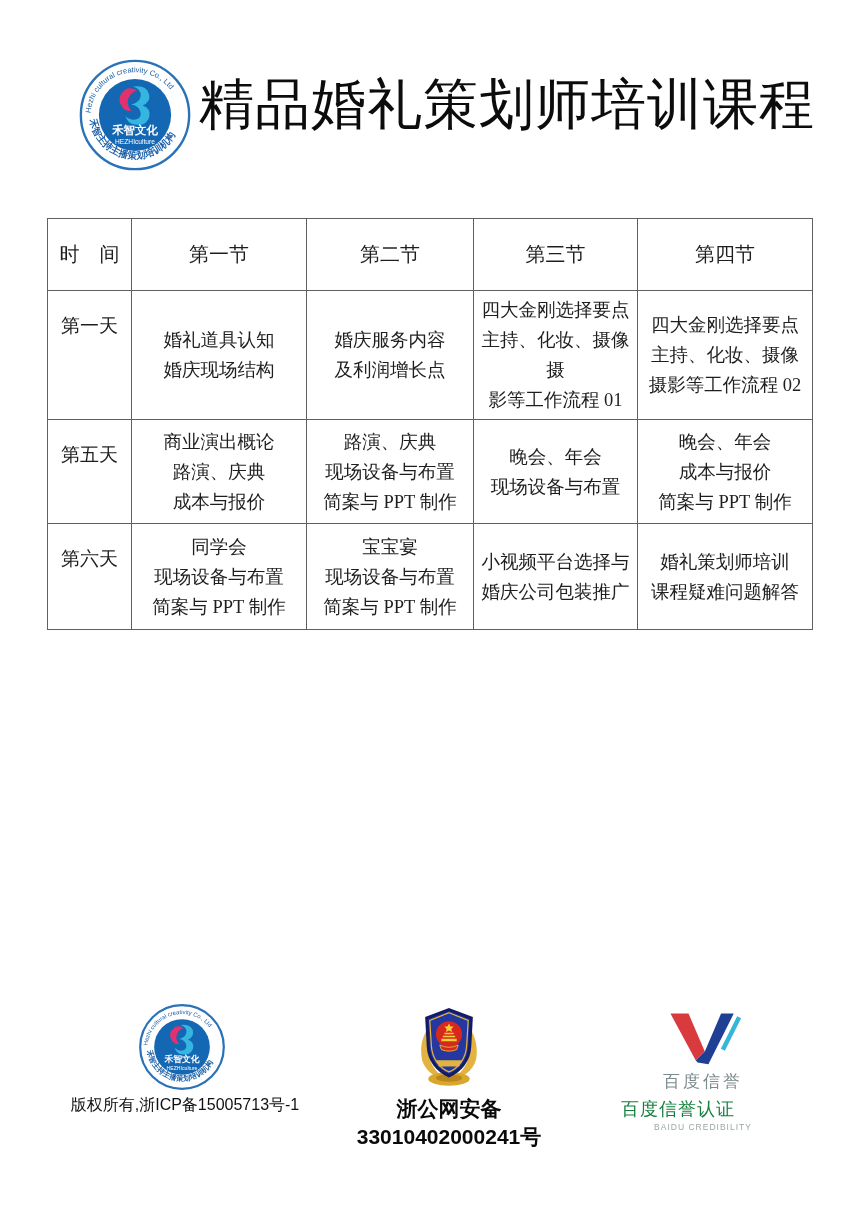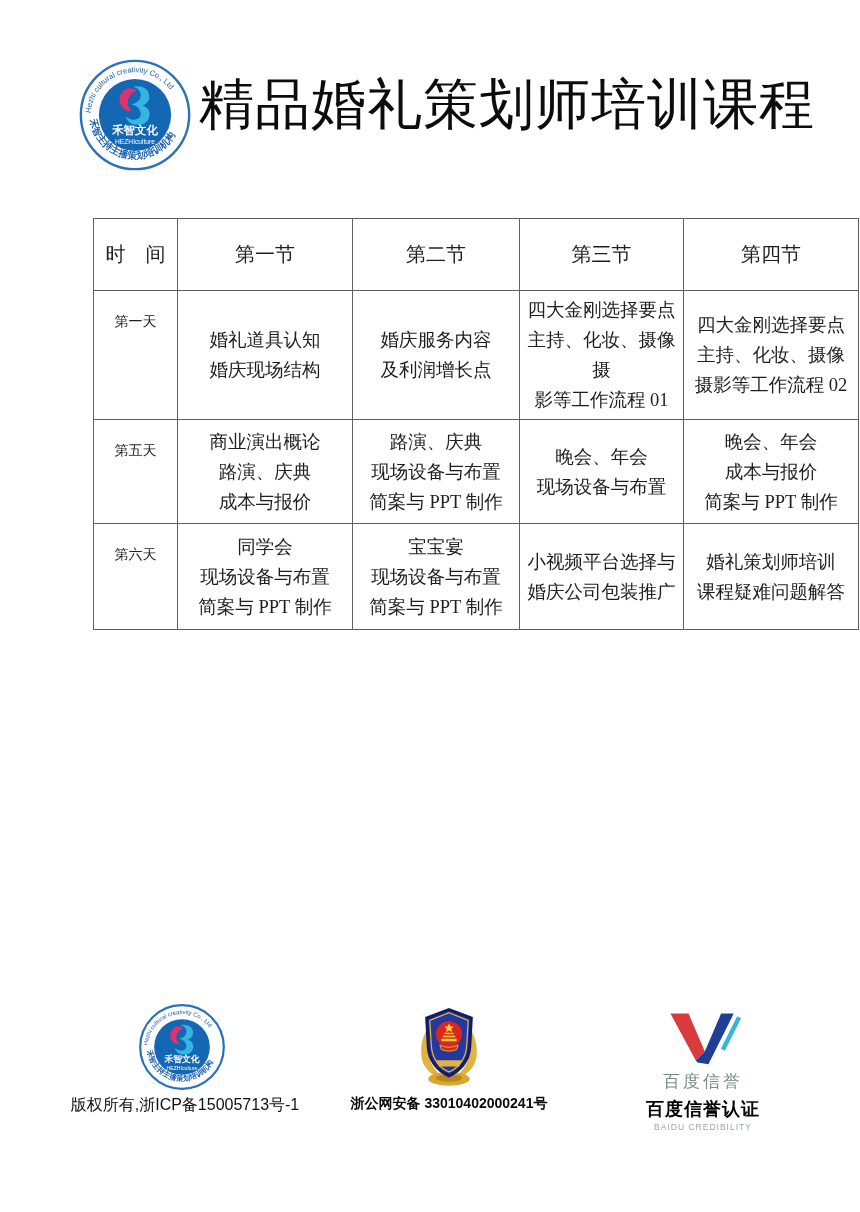--- a/index.html
+++ b/index.html
@@ -14,59 +14,59 @@
   .logo-top { position:absolute; left:78px; top:58px; width:114px; height:114px; }
   .page-title {
     position:absolute; left:198px; top:66px; width:618px;
     text-align:center; font-size:55px; font-weight:400; color:#0c0c0c;
     letter-spacing:1px; line-height:78px; white-space:nowrap;
   }
 
   
   table.course {
     position:absolute; left:47px; top:218px; width:765px;
-    border-collapse:collapse; table-layout:fixed;margin-left:46px;
+    border-collapse:collapse; table-layout:fixed;
   }
   table.course th, table.course td {
     border:1px solid #606060; color:#1e1e1e; text-align:center;
   }
   table.course th { font-size:20px; font-weight:400; height:72px; }
-  td.day { font-size:14px; vertical-align:top; padding-top:22px; }
+  td.day { font-size:19px; vertical-align:top; padding-top:22px; }
   td.cell {
     font-size:18.5px; vertical-align:middle;
     white-space:pre-line; line-height:30px; padding:4px 6px;
   }
   tr.r1 td { height:112px; } tr.r2 td { height:104px; }
   tr.r3 td { height:105px; } tr.r4 td { height:96px; }
   tr.r5 td { height:104px; } tr.r6 td { height:106px; }
 
   
   .footer-sans { font-family:"Liberation Sans","DejaVu Sans",sans-serif; }
   .logo-footer { position:absolute; left:138px; top:1003px; width:88px; height:88px; }
   .copyright {
     position:absolute; left:60px; top:1095px; width:250px; text-align:center;
     font-size:16px; color:#111;
   }
   .police-badge { position:absolute; left:410px; top:1002px; width:78px; height:86px; }
   .police-text {
     position:absolute; left:330px; top:1095px; width:238px; text-align:center;
-    font-size:14px; font-weight:700; color:#0a0a0a;
+    font-size:21px; font-weight:700; color:#0a0a0a;
   }
   .baidu-logo { position:absolute; left:654px; top:1010px; width:98px; height:56px; }
   .baidu-cn {
     position:absolute; left:640px; top:1070px; width:126px; text-align:center;
     font-size:17px; color:#7b8a8a; letter-spacing:3px;
   }
   .baidu-en {
     position:absolute; left:640px; top:1086px; width:126px; text-align:center;
     font-size:8.5px; color:#9aa6a6; letter-spacing:1px;margin-top:36px;
   }
   .baidu-cert {
-    position:absolute; left:636px; top:1097px; width:134px; text-align:center;
-    font-size:18px; font-weight:700; color:#000000; letter-spacing:1px;
+    position:absolute; left:611px; top:1097px; width:134px; text-align:center;
+    font-size:18px; font-weight:400; color:#15803d; letter-spacing:1px;
   }
 </style>
 </head>
 <body>
 
 <div class="page">
 
   <div class="logo-top">
     <svg viewBox="0 0 120 120" width="114" height="114">
       <circle cx="60" cy="60" r="57" fill="#ffffff" stroke="#2a72b8" stroke-width="2.5"></circle>

